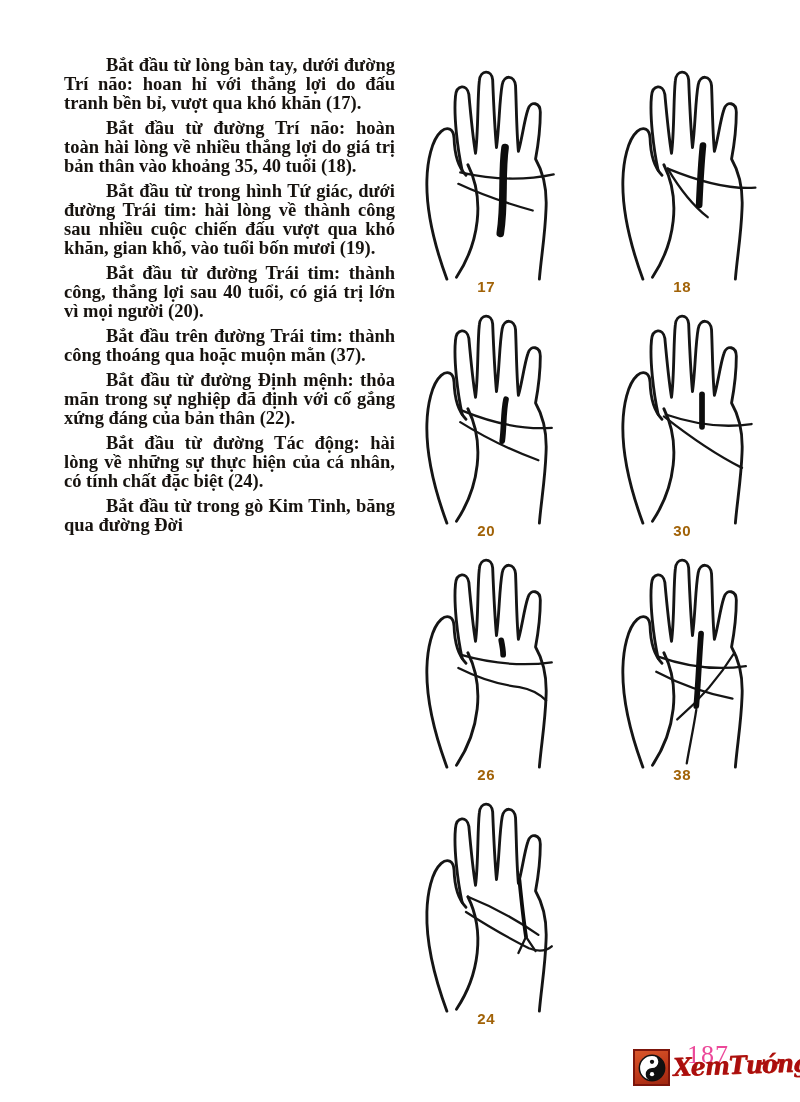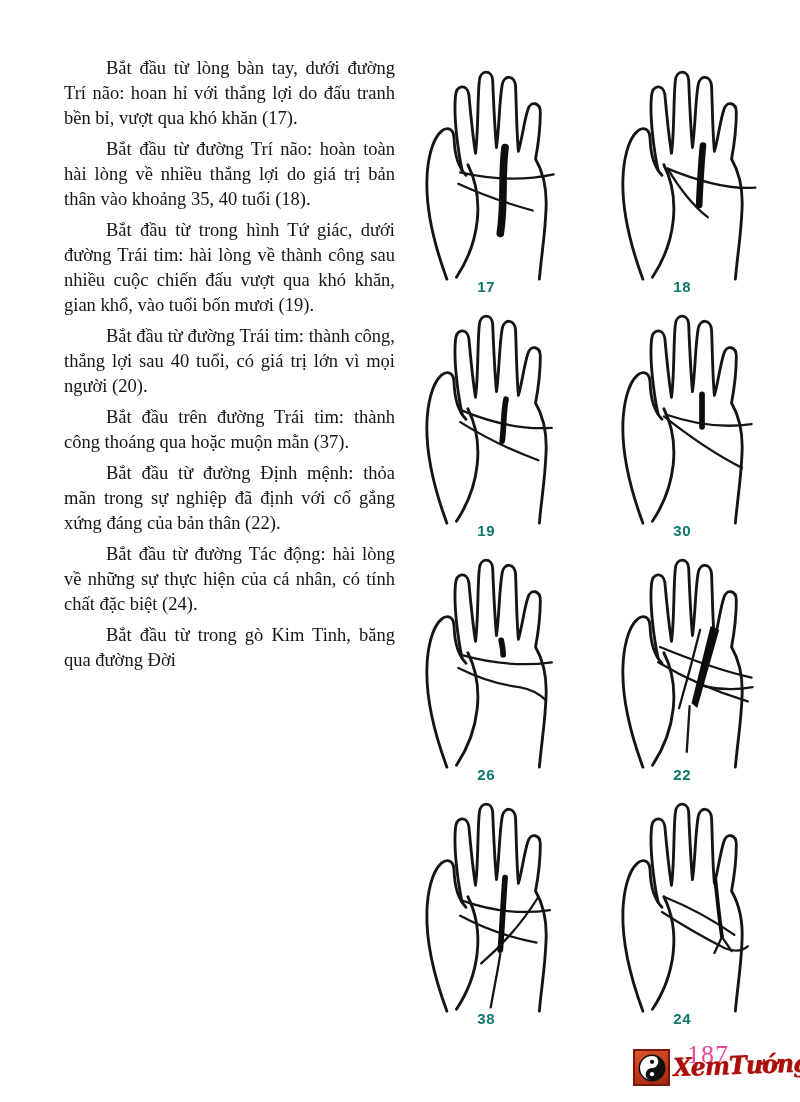--- a/index.html
+++ b/index.html
@@ -5,36 +5,36 @@
   html,body { margin:0; padding:0; }
   body {
     width:800px; height:1102px; position:relative; background:#ffffff;
     font-family:"Liberation Serif", serif; overflow:hidden;
   }
   .page { position:absolute; inset:0; background:#fff; }
 
   
   .text-col {
     position:absolute; left:64px; top:56px; width:331px;
-    color:#17130f; font-size:18.5px; line-height:25px; font-weight:400;
+    color:#17130f; font-size:18.5px; line-height:19px; font-weight:700;
     text-align:justify;
   }
   .para { margin:0 0 6px 0; text-indent:42px; }
 
   
   .figs {
     position:absolute; left:398px; top:54px; width:392px;
     display:grid; grid-template-columns:196px 196px; grid-auto-rows:244px;
   }
   .fig { margin:0; position:relative; display:flex; justify-content:center; align-items:flex-start; }
   .fig svg { width:182px; height:224px; margin-top:4px; }
   .fig-num {
     position:absolute; bottom:3px; left:45%; transform:translateX(-50%);
     font-family:"Liberation Sans", sans-serif; font-weight:bold; font-size:15px;
-    color:#0f766e; letter-spacing:0.5px;
+    color:#a16207; letter-spacing:0.5px;
   }
 
   
   .o  { fill:none; stroke:#151515; stroke-width:3;   stroke-linecap:round; stroke-linejoin:round; }
   .pl { fill:none; stroke:#151515; stroke-width:2.4; stroke-linecap:round; stroke-linejoin:round; }
   .t4 { fill:none; stroke:#0d0d0d; stroke-width:4;   stroke-linecap:round; }
   .t6 { fill:none; stroke:#0d0d0d; stroke-width:6;   stroke-linecap:round; }
   .t7 { fill:none; stroke:#0d0d0d; stroke-width:7;   stroke-linecap:round; }
   .t8 { fill:none; stroke:#0d0d0d; stroke-width:8;   stroke-linecap:round; }
   .wedge { fill:#0d0d0d; stroke:none; }
@@ -111,21 +111,21 @@
       <figcaption class="fig-num">18</figcaption>
     </figure>
 
     <figure class="fig">
       <svg viewBox="0 0 175 235">
         <use href="#hand-base"></use>
         <path class="pl" d="M52 114 C86 128,118 134,146 132"></path>
         <path class="pl" d="M50 126 C82 146,110 158,132 166"></path>
         <path class="t6" d="M98 102 C95 116,96 132,94 146"></path>
       </svg>
-      <figcaption class="fig-num">19</figcaption>
+      <figcaption class="fig-num">20</figcaption>
     </figure>
 
     <figure class="fig">
       <svg viewBox="0 0 175 235">
         <use href="#hand-base"></use>
         <path class="pl" d="M60 118 C95 130,124 132,150 128"></path>
         <path class="pl" d="M58 120 C86 142,116 162,140 174"></path>
         <path class="t6" d="M98 97 L98 131"></path>
       </svg>
       <figcaption class="fig-num">30</figcaption>
@@ -134,32 +134,20 @@
     <figure class="fig">
       <svg viewBox="0 0 175 235">
         <use href="#hand-base"></use>
         <path class="pl" d="M50 114 C85 124,118 126,146 122"></path>
         <path class="pl" d="M48 128 C72 140,95 146,112 148 C124 150,134 156,140 162"></path>
         <path class="t6" d="M93 99 C94 104,95 109,95 114"></path>
       </svg>
       <figcaption class="fig-num">26</figcaption>
     </figure>
 
-    <figure class="fig">
-      <svg viewBox="0 0 175 235">
-        <use href="#hand-base"></use>
-        <path class="pl" d="M54 106 C88 120,122 132,150 138"></path>
-        <path class="pl" d="M52 122 C82 140,116 154,146 163"></path>
-        <path class="pl" d="M100 147 C118 151,136 151,151 148"></path>
-        <path class="pl" d="M96 88 C89 116,82 142,74 170"></path>
-        <path class="pl" d="M85 168 C84 186,83 202,82 216"></path>
-        <path class="wedge" d="M107 84 L116 88 L93 170 L87 165 Z"></path>
-      </svg>
-      <figcaption class="fig-num">22</figcaption>
-    </figure>
 
     <figure class="fig">
       <svg viewBox="0 0 175 235">
         <use href="#hand-base"></use>
         <path class="pl" d="M52 116 C86 128,118 130,144 126"></path>
         <path class="pl" d="M50 132 C80 148,108 156,130 160"></path>
         <path class="pl" d="M72 182 C95 162,116 138,132 112"></path>
         <path class="pl" d="M92 172 C89 192,85 210,82 228"></path>
         <path class="t6" d="M97 92 C95 118,94 144,92 168"></path>
       </svg>

